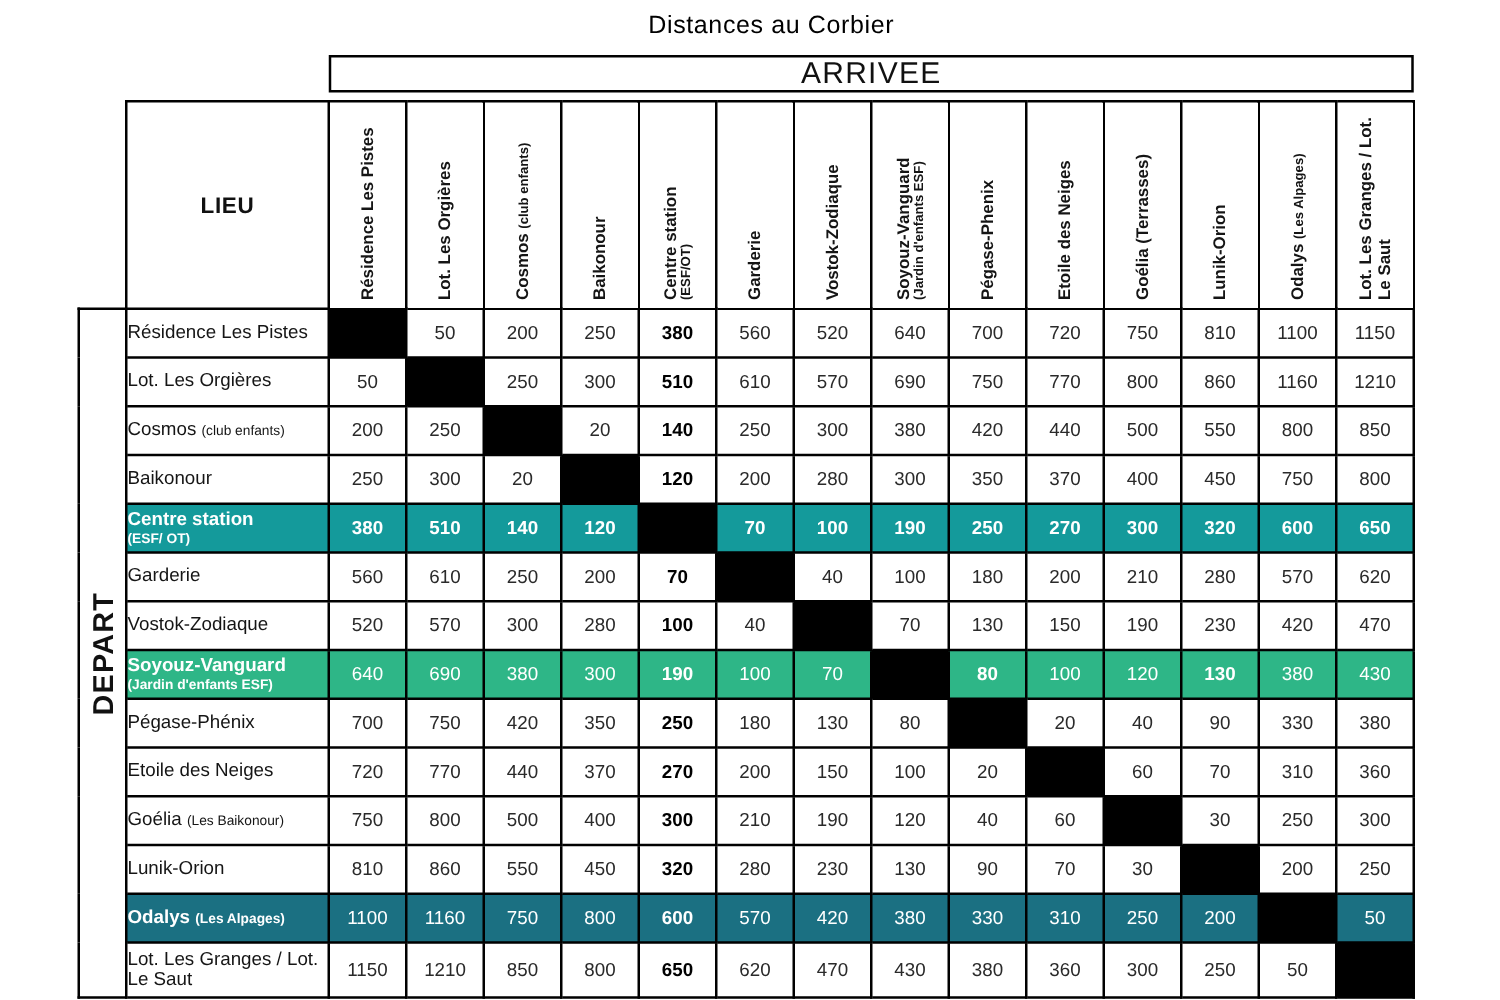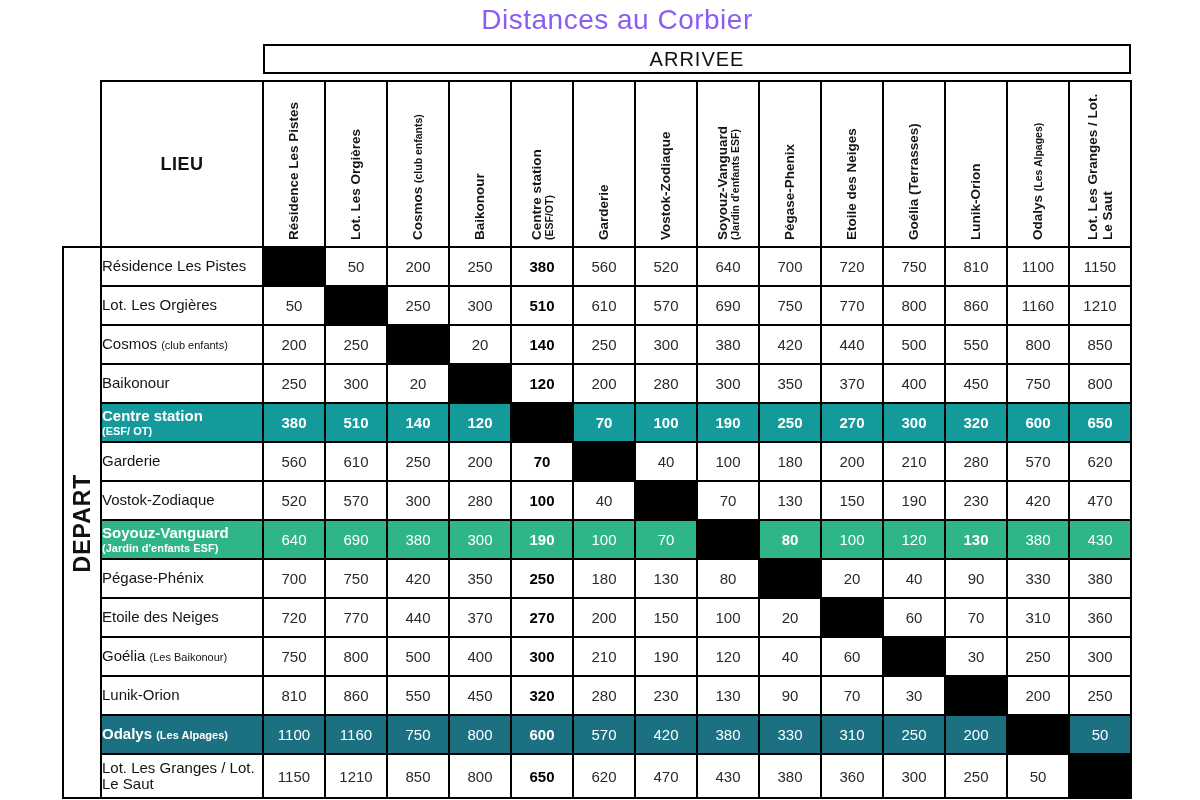--- a/index.html
+++ b/index.html
@@ -1,32 +1,32 @@
 <!DOCTYPE html>
 <html><head>
 <meta charset="utf-8">
 <style>
   html,body{margin:0;padding:0;background:#ffffff;}
   .page{
     position:relative;width:1200px;height:800px;background:#fff;overflow:hidden;
     font-family:"Liberation Sans","DejaVu Sans",sans-serif;color:#111;
   }
   .title{
-    text-align:center;font-size:28px;line-height:40px;height:42px;color:#8b5cf6;
+    text-align:center;font-size:20px;line-height:40px;height:42px;color:#000000;
     letter-spacing:0.5px;
     padding-left:34px;
   }
   table.grid{border-collapse:collapse;table-layout:fixed;margin-left:62px;}
   table.grid td, table.grid th{border:2px solid #000;padding:0;vertical-align:middle;}
   .nb{border:none !important;background:transparent;}
   
   .arrRowCell{border:none !important;padding:0 0 4px 0 !important;height:34px;}
   .arrBand{
     height:26px;border:2px solid #000;display:flex;align-items:center;justify-content:center;
-    font-size:20px;letter-spacing:1px;color:#111;text-align:right;
+    font-size:24px;letter-spacing:1px;color:#111;text-align:right;
   }
   
   tr.headRow{height:166px;}
   th.lieu{font-size:18px;font-weight:bold;letter-spacing:0.5px;text-align:center;}
   th.ch{position:relative;background:#fff;}
   .rot{
     position:absolute;width:158px;height:56px;left:50%;top:50%;
     margin-left:-79px;margin-top:-28px;transform:rotate(-90deg);
     display:flex;flex-direction:column;justify-content:center;align-items:flex-start;
     font-size:13.5px;line-height:1.12;text-align:left;padding-left:3px;box-sizing:border-box;

